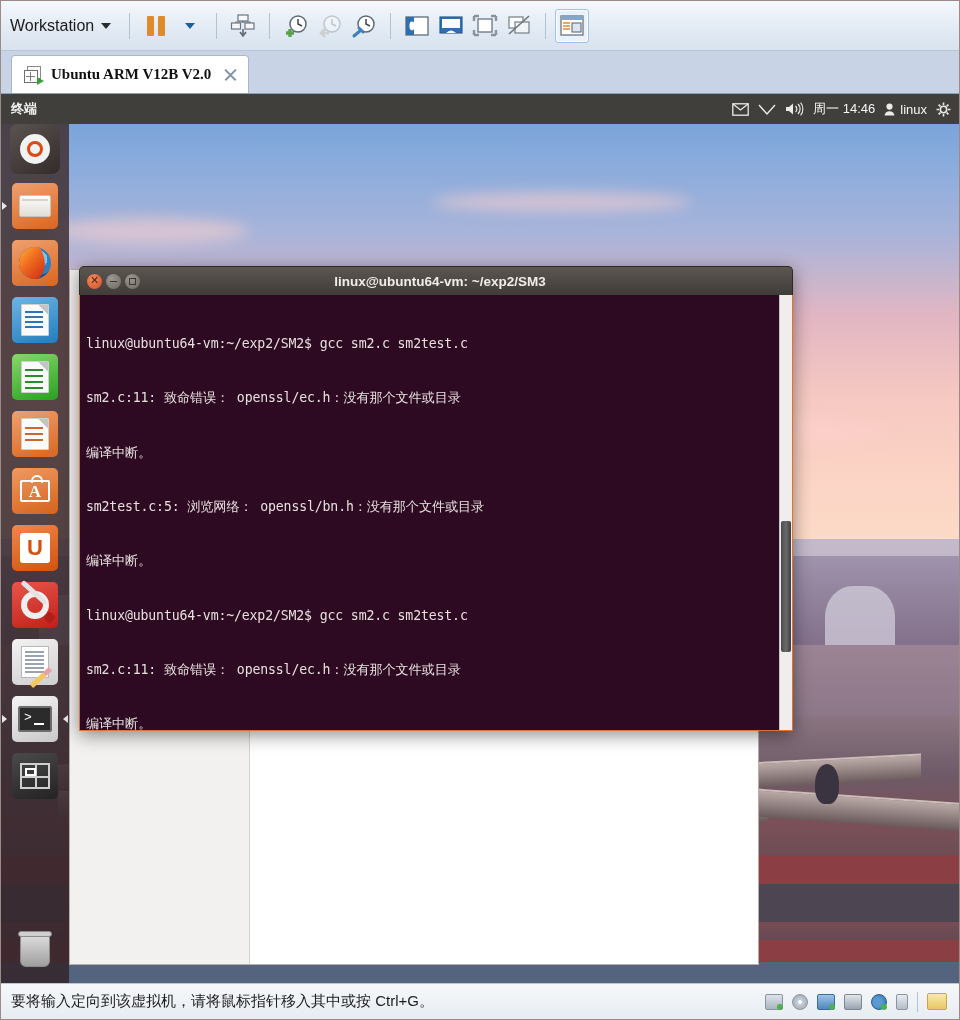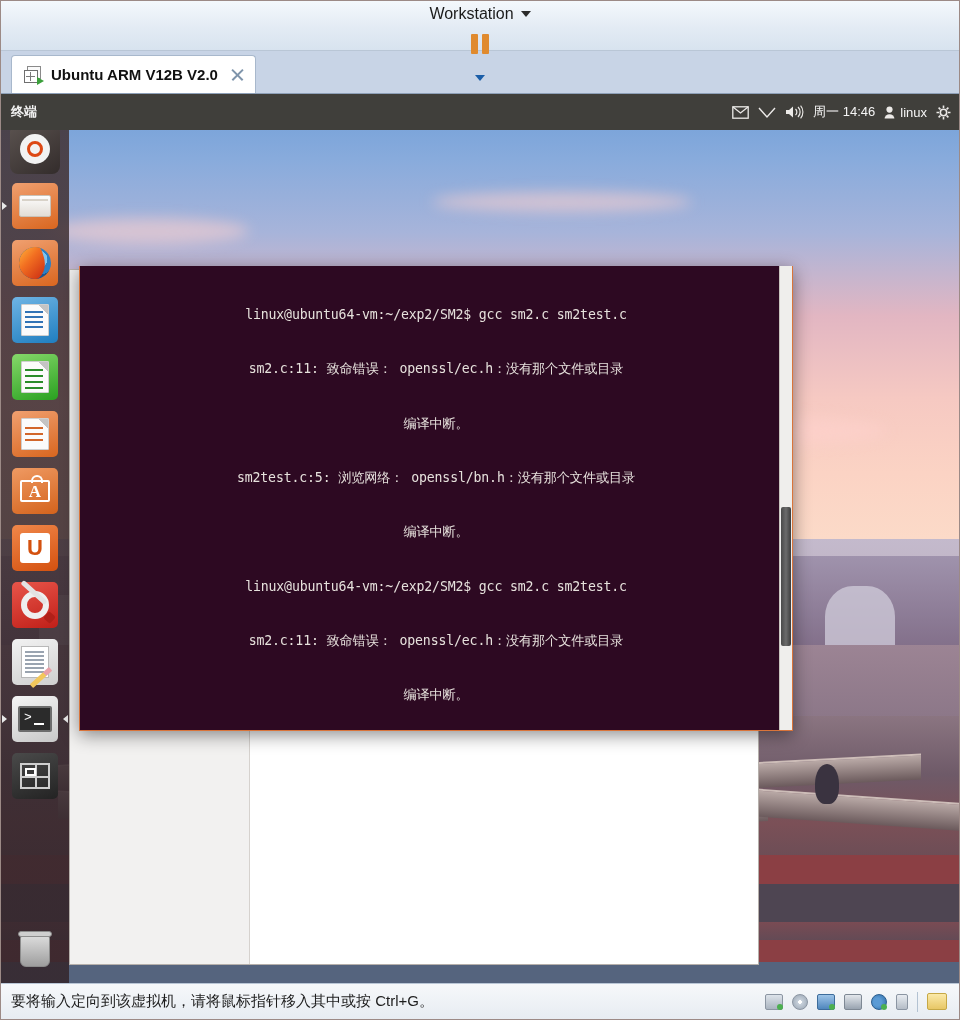--- a/index.html
+++ b/index.html
@@ -60,21 +60,21 @@
     background: #7a7a7a;
   }
   .glyph-close:before { transform: rotate(45deg); }
   .glyph-close:after  { transform: rotate(-45deg); }
 
   
   .vm-toolbar {
     height: 50px; min-height: 50px;
     background: linear-gradient(180deg,#f4f8fc 0%, #e3ebf4 55%, #d8e3ef 100%);
     border-bottom: 1px solid #b9c6d6;
-    display: flex; align-items: center; padding: 0 0; flex-direction: column;
+    display: flex; align-items: center; padding: 0 0;
   }
   .tb-menu {
     display: flex; align-items: center; gap: 7px;
     font-size: 16px; color: #1b1b1b; padding: 4px 9px; border-radius: 3px;
     cursor: default; white-space: nowrap;
   }
   .caret-dn {
     width: 0; height: 0; border-left: 5px solid transparent;
     border-right: 5px solid transparent; border-top: 6px solid #2b2b2b;
   }
@@ -118,21 +118,21 @@
     position: absolute; background: #7a7a7a;
   }
   .vm-tab-icon .cross-v { left: 6px; top: 6px; width: 1px; height: 9px; }
   .vm-tab-icon .cross-h { left: 2px; top: 10px; width: 9px; height: 1px; }
   .vm-tab-icon .play {
     position: absolute; right: -1px; bottom: -1px;
     width: 0; height: 0;
     border-left: 7px solid #3ba03b;
     border-top: 4px solid transparent; border-bottom: 4px solid transparent;
   }
-  .vm-tab-label { font-size: 15px; font-weight: bold; color: #111; white-space: nowrap; }
+  .vm-tab-label { font-size: 15px; font-weight: bold; color: #111; white-space: nowrap; font-family: Liberation Serif, serif; }
   .vm-tab-close { position: relative; width: 15px; height: 15px; margin-left: 4px; cursor: default; }
   .vm-tab-close:before, .vm-tab-close:after {
     content: ""; position: absolute; left: 0; top: 7px; width: 15px; height: 1.6px; background: #7e94ab;
   }
   .vm-tab-close:before { transform: rotate(45deg); }
   .vm-tab-close:after  { transform: rotate(-45deg); }
 
   
   .guest {
     flex: 1; position: relative; overflow: hidden;
@@ -177,21 +177,21 @@
   }
   .wp-wall-dark {
     position: absolute; left: 0; right: 0; background: #4e4552;
   }
   .wp-tree {
     position: absolute; background: #3a3340; border-radius: 50% 50% 40% 40%;
   }
 
   
   .u-panel {
-    position: absolute; left: 0; right: 0; top: 0; height: 36px;
+    position: absolute; left: 0; right: 0; top: 0; height: 30px;
     background: linear-gradient(180deg,#4a4а47 0%, #3c3b37 100%);
     background-color: #403f3b;
     display: flex; align-items: center; color: #f2f2f2;
     font-size: 13px; z-index: 30;
   }
   .u-panel-left { padding-left: 10px; font-weight: bold; font-size: 13px; }
   .u-panel-right {
     margin-left: auto; display: flex; align-items: center; gap: 9px; padding-right: 8px;
   }
   .u-ind { display: flex; align-items: center; cursor: default; }
@@ -474,21 +474,21 @@
     flex: 1; background: #2d0922; position: relative; overflow: hidden;
     border-left: 1px solid #d9743a; border-right: 1px solid #d9743a;
     border-bottom: 1px solid #d9743a;
   }
   .term-text {
     padding: 4px 6px 0 6px;
     font-family: "DejaVu Sans Mono", "Liberation Mono", monospace;
     font-size: 13.2px; line-height: 18.1px; color: #e6e1dc;
     white-space: pre; letter-spacing: -0.15px;
   }
-  .t-line { min-height: 18.1px; text-align: center; }
+  .t-line { min-height: 18.1px; }
   .term-scroll {
     position: absolute; right: 0; top: 0; bottom: 0; width: 13px;
     background: #efeeec; border-left: 1px solid #c9c4bf;
   }
   .term-thumb {
     position: absolute; left: 1px; right: 1px; top: 52%; height: 30%;
     background: linear-gradient(90deg,#4a4a4a,#6b6b6b,#3d3d3d); border-radius: 2px;
   }
 
   
@@ -831,20 +831,26 @@
         </div>
         <div class="naut-head">网络</div>
         <div class="naut-item">
           <span class="ni-ic ni-net"></span>
           <span>浏览网络</span>
         </div>
       </div>
     </div>
 
     <div class="term">
+      <div class="term-tb">
+        <span class="tbtn close"></span>
+        <span class="tbtn min"></span>
+        <span class="tbtn max"></span>
+        <span class="term-title">linux@ubuntu64-vm: ~/exp2/SM3</span>
+      </div>
       <div class="term-body">
         <div class="term-text">
           <div class="t-line">linux@ubuntu64-vm:~/exp2/SM2$ gcc sm2.c sm2test.c</div>
           <div class="t-line">sm2.c:11: 致命错误： openssl/ec.h：没有那个文件或目录</div>
           <div class="t-line">编译中断。</div>
           <div class="t-line">sm2test.c:5: 浏览网络： openssl/bn.h：没有那个文件或目录</div>
           <div class="t-line">编译中断。</div>
           <div class="t-line">linux@ubuntu64-vm:~/exp2/SM2$ gcc sm2.c sm2test.c</div>
           <div class="t-line">sm2.c:11: 致命错误： openssl/ec.h：没有那个文件或目录</div>
           <div class="t-line">编译中断。</div>

